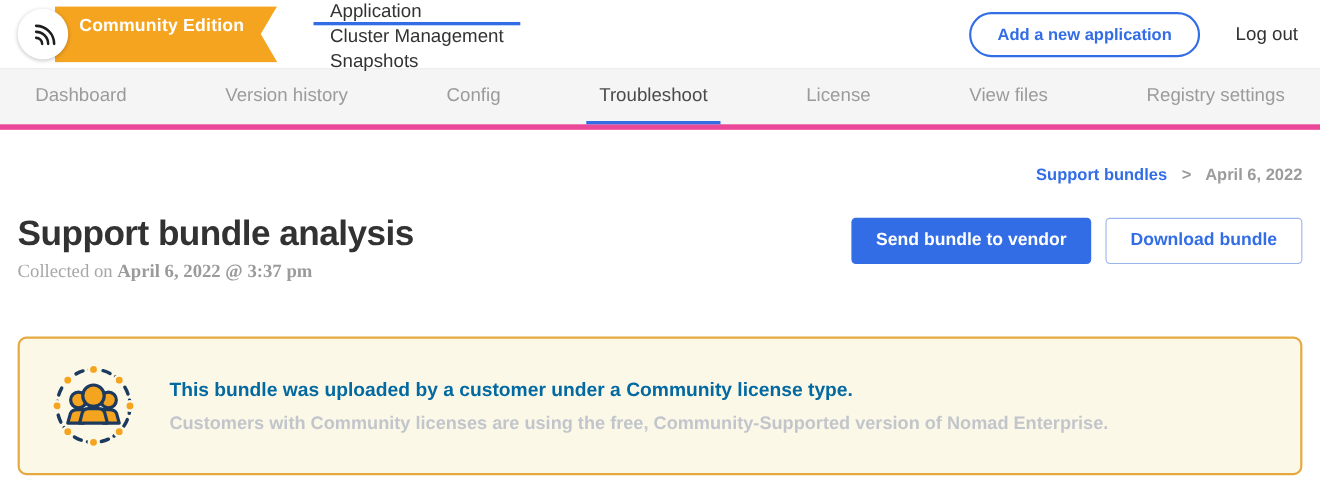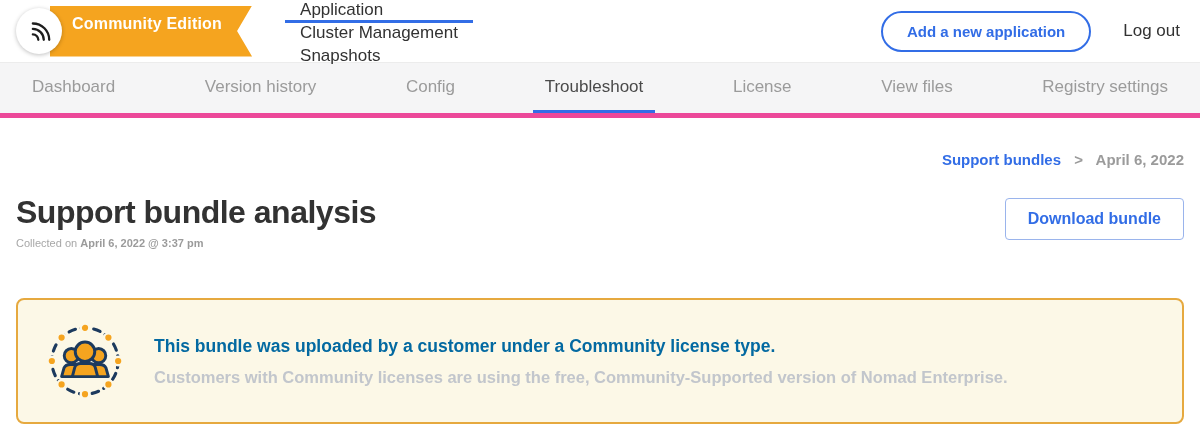--- a/index.html
+++ b/index.html
@@ -87,21 +87,21 @@
     justify-content: space-between;
     align-items: flex-start;
   }
   .page-title {
     font-size: 32px;
     font-weight: bold;
     color: #323232;
     letter-spacing: -0.5px;
     line-height: 1.1;
   }
-  .collected { margin-top: 7px; font-size: 11px; color: #A7A7A7; }
+  .collected { margin-top: 7px; font-size: 17px; color: #A7A7A7; font-family: Liberation Serif, serif; }
   .collected b { color: #9B9B9B; }
   .header-actions { display: flex; gap: 13px; margin-top: 3px; }
   .btn-primary {
     background: #326DE6; color: #ffffff; border: none;
     font-family: inherit; font-weight: bold; font-size: 16px;
     padding: 11px 22px; border-radius: 4px; cursor: pointer; white-space: nowrap;
   }
   .btn-outline {
     background: #ffffff; color: #326DE6; border: 1px solid #9AB4EC;
     font-family: Liberation Sans, sans-serif; font-weight: bold; font-size: 16px;
@@ -170,20 +170,21 @@
   </div>
 
   <div class="header-row">
     <div>
       <h1 class="page-title">Support bundle analysis</h1>
       <div class="collected">
         <span>Collected on </span><b>April 6, 2022 @ 3:37 pm</b>
       </div>
     </div>
     <div class="header-actions">
+      <button class="btn-primary">Send bundle to vendor</button>
       <button class="btn-outline">Download bundle</button>
     </div>
   </div>
 
   <div class="notice">
     <svg class="notice-icon" viewBox="0 0 80 80">
 
       <circle cx="40" cy="40" r="34" fill="none" stroke="#1C3A5E" stroke-width="3.2" stroke-dasharray="7 6" stroke-linecap="round"></circle>
 
       <g fill="#F5A41F" stroke="#FCF8E7" stroke-width="2.4">

